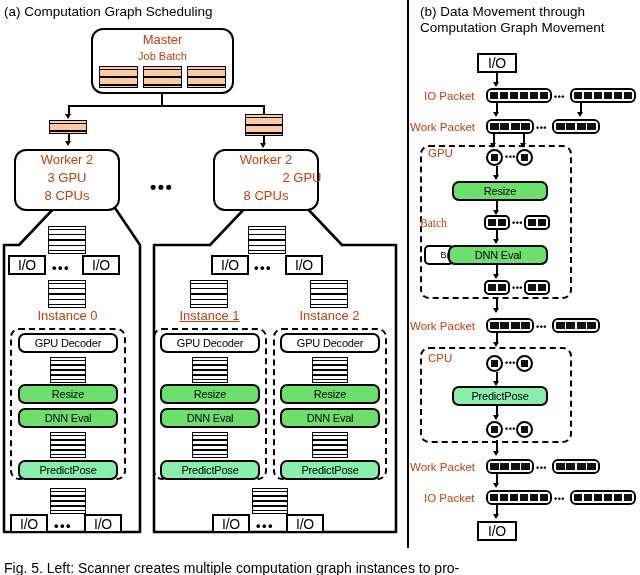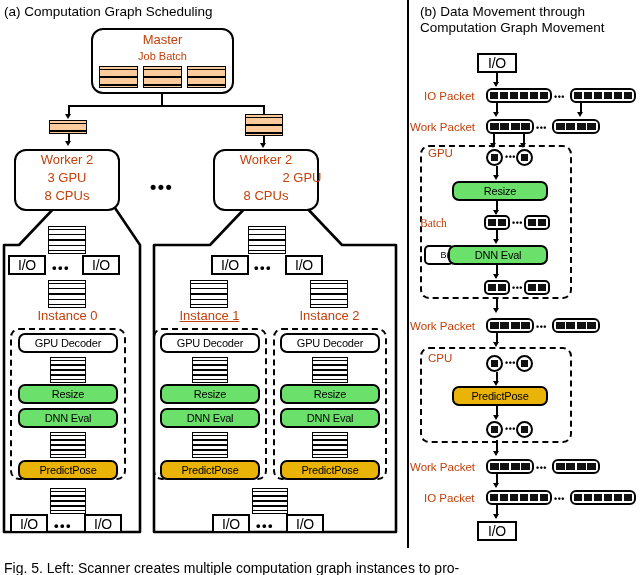--- a/index.html
+++ b/index.html
@@ -8,21 +8,21 @@
 
   .panel-title{position:absolute;font-size:13.5px;line-height:16px;color:#000;white-space:pre-line;}
 
   .divider{position:absolute;background:#000;}
 
   
   .pill{position:absolute;box-sizing:border-box;border:2px solid #000;border-radius:7px;
         background:#fff;display:flex;align-items:center;justify-content:center;
         font-size:11px;letter-spacing:-.2px;white-space:nowrap;}
   .pill.green{background:#6be06b;}
-  .pill.orange{background:#eab308;}
+  .pill.orange{background:#86efac;}
   .pill.io{border-radius:0;font-size:14px;}
 
   
   .roundbox{position:absolute;box-sizing:border-box;border:2.2px solid #000;border-radius:12px;background:#fff;}
 
   .label{position:absolute;font-size:11.5px;white-space:nowrap;color:#c2410c;}
   .label.big{font-size:13px;}
   .ctr{text-align:center;}
 
   

